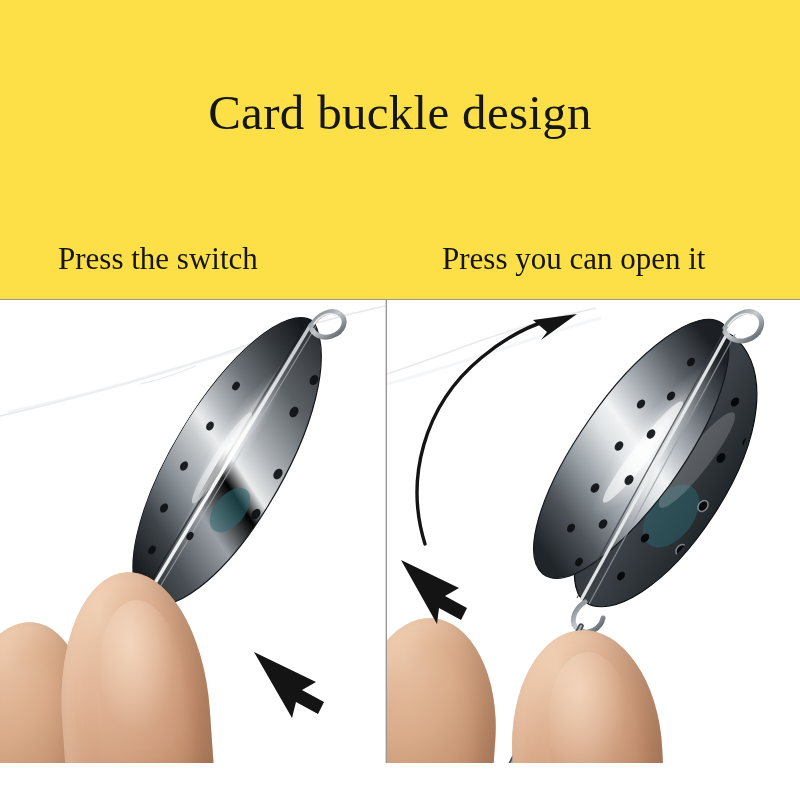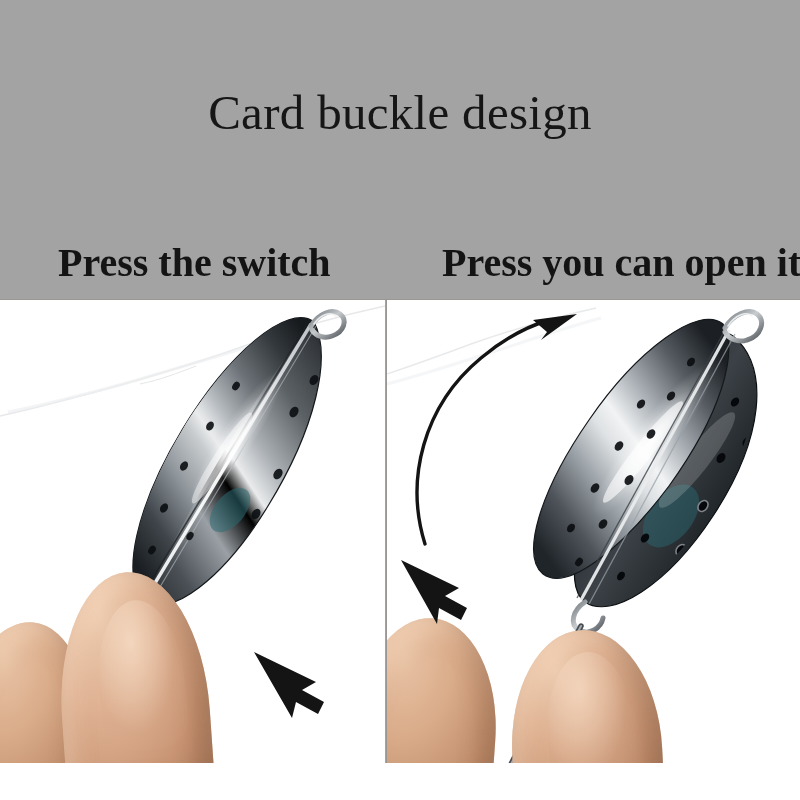--- a/index.html
+++ b/index.html
@@ -11,45 +11,45 @@
     width: 800px;
     height: 800px;
     font-family: "Liberation Serif", "DejaVu Serif", serif;
     overflow: hidden;
     position: relative;
   }
 
   .page {
     position: absolute;
     inset: 0;
-    background: #a3a3a3;
+    background: #fde047;
   }
 
   
   .title {
     position: absolute;
     top: 88px;
     left: 0;
     width: 800px;
     text-align: center;
     font-size: 49px;
     line-height: 1;
     color: #161616;
     letter-spacing: 0.3px;
     font-weight: 400;
   }
 
   
   .caption {
     position: absolute;
     top: 243px;
-    font-size: 40px;
+    font-size: 31px;
     line-height: 1;
     color: #141414;
-    font-weight: 700;
+    font-weight: 400;
     white-space: nowrap;
   }
   .caption-left  { left: 58px; }
   .caption-right { left: 442px; }
 
   
   .panels {
     position: absolute;
     top: 299px;
     left: 0;

